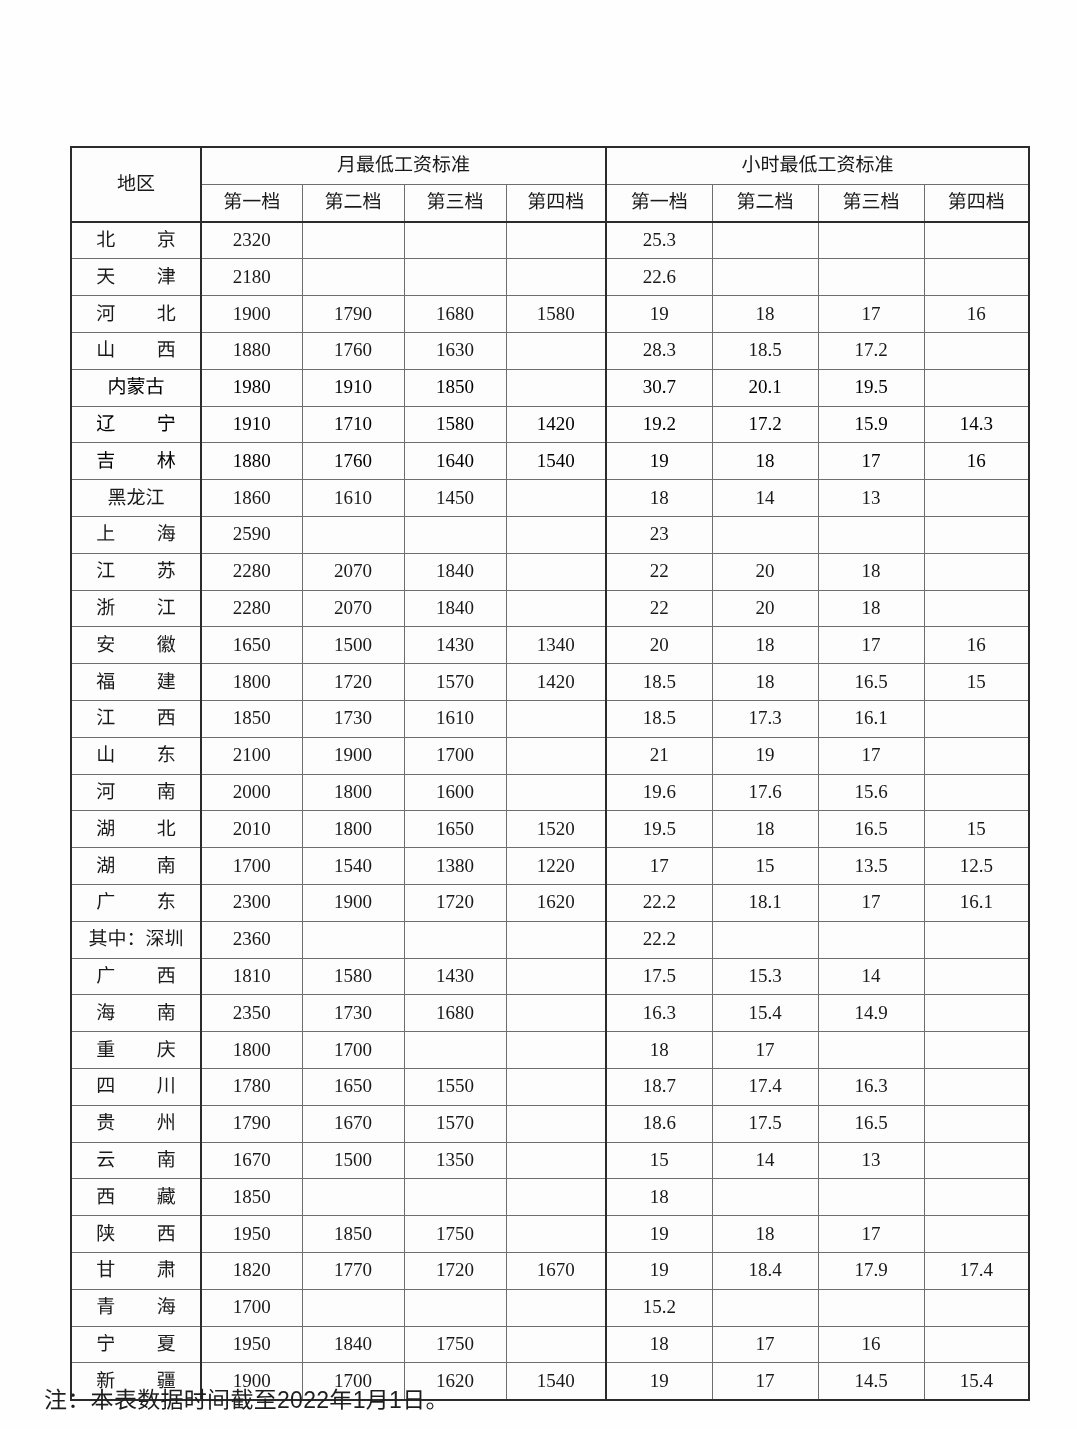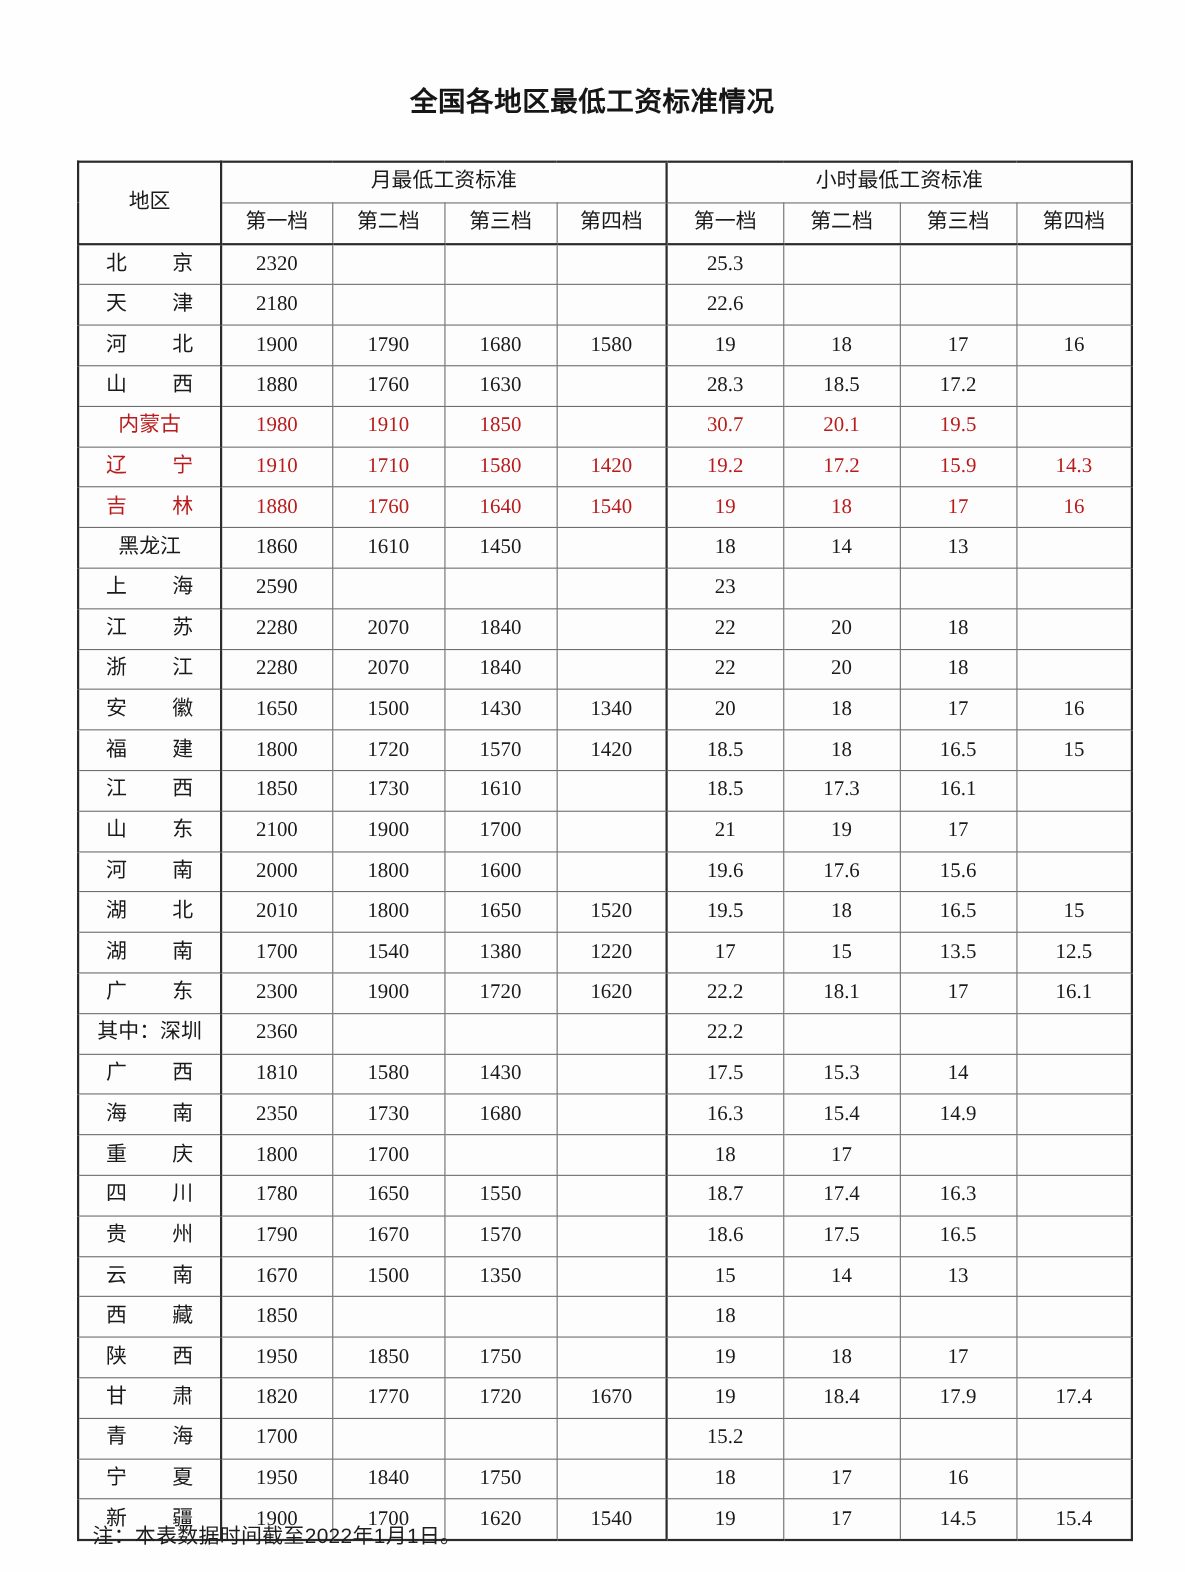--- a/index.html
+++ b/index.html
@@ -132,40 +132,38 @@
 
   
   td.num {
     font-family: "Liberation Serif", "DejaVu Serif", serif;
     font-size: 19px;
     color: #1a1a1a;
   }
 
   
   tr.dim td.region,
-  tr.dim td.num { color: #b91c1c; }
+  tr.dim td.num { color: #000000; }
 
   
   .footnote {
     position: absolute;
     top: 1381px;
     left: 44px;
     font-family: "Liberation Sans", "DejaVu Sans", sans-serif;
-    font-size: 19px;
+    font-size: 23px;
     color: #1d1d1d;
     letter-spacing: 0.3px;
-    margin-left: 40px;
   }
 </style>
 </head>
 <body>
 
 <div class="page">
 
-  <div class="doc-title">全国各地区最低工资标准情况</div>
 
   <div class="unit-caption">单位：元</div>
 
   <div class="table-wrap">
     <table class="wage">
       <colgroup>
         <col class="c-region">
           <col class="c-m1">
           <col class="c-m2">
           <col class="c-m3">

